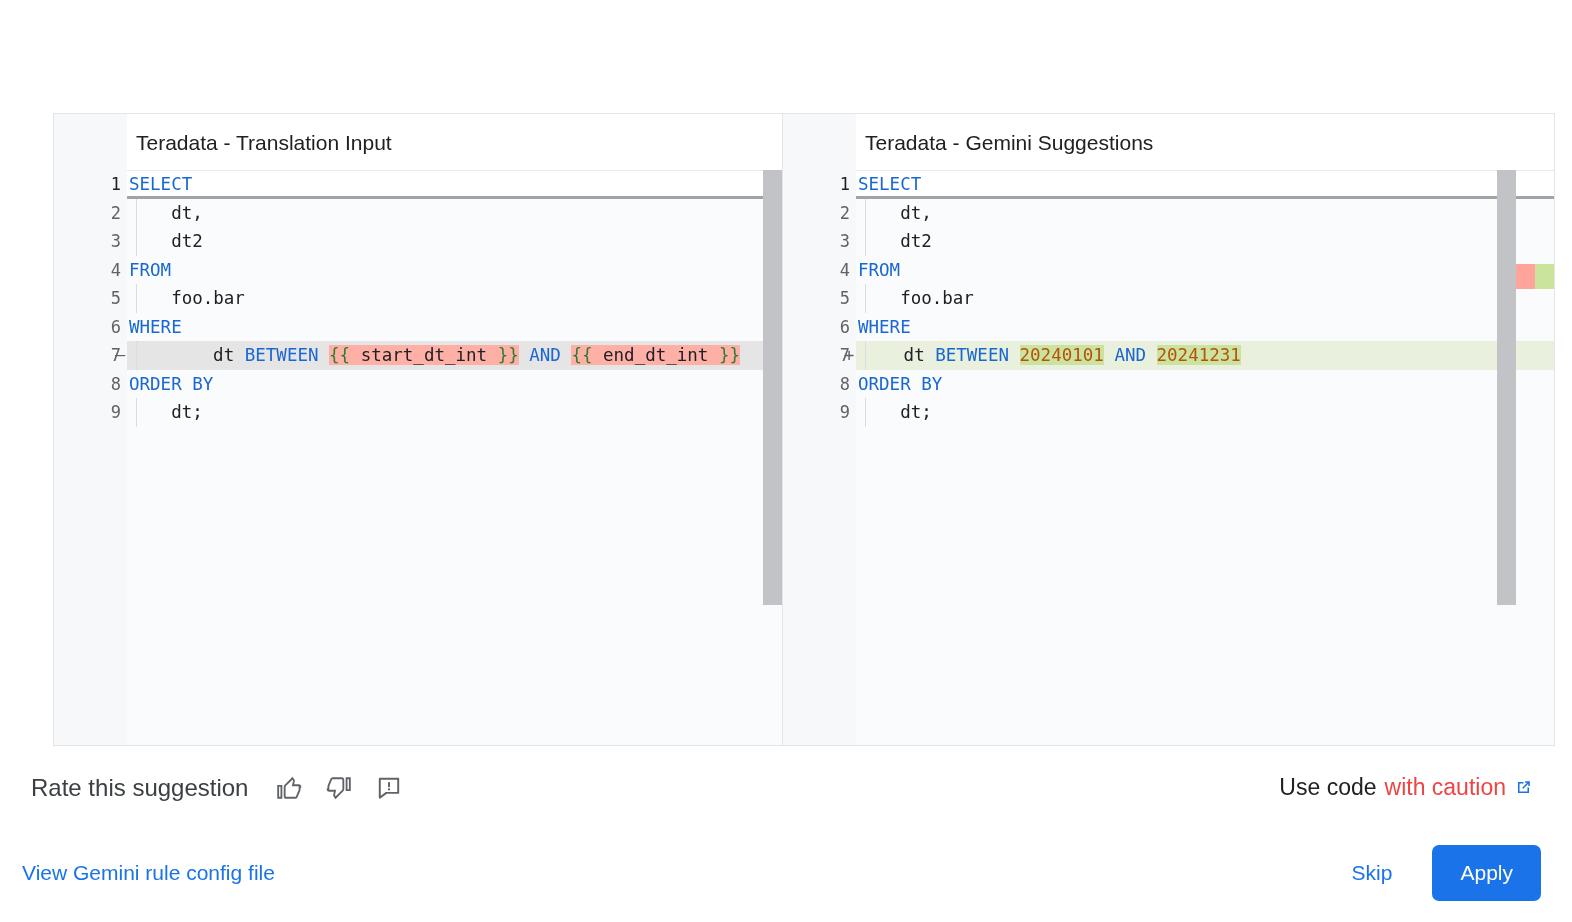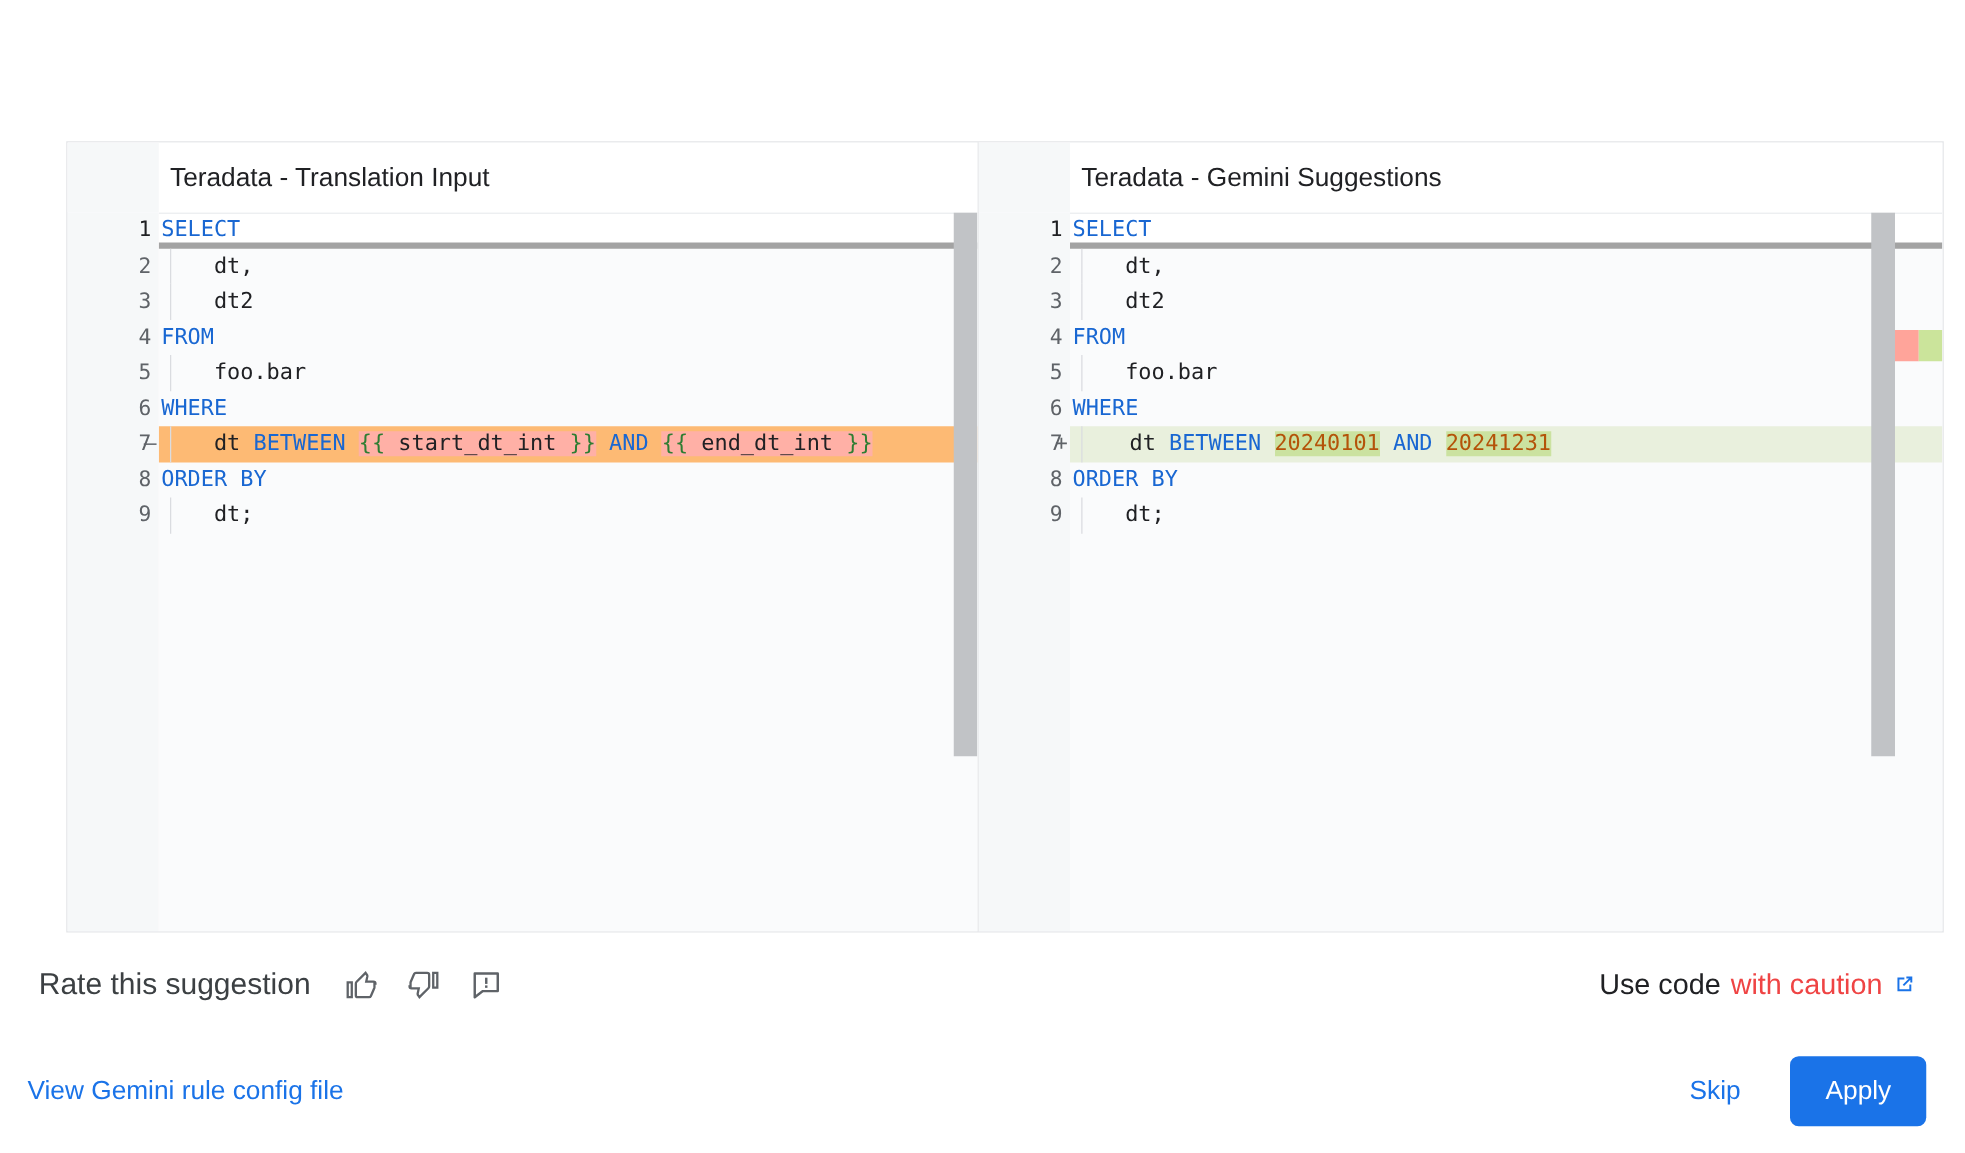--- a/index.html
+++ b/index.html
@@ -75,22 +75,22 @@
   }
   .ln .sign{position:absolute;right:-1px;top:0;width:13px;text-align:left;color:#5f6368;}
   .ln.num-active{color:#202124;}
 
   .row{
     height:28.5px;line-height:28.5px;
     font-family:"DejaVu Sans Mono", monospace;font-size:17.5px;
     white-space:pre;position:relative;color:#202124;
     padding-left:2px;box-sizing:border-box;
   }
-  .row.active{background:#ffffff;border-top:1px solid #e8eaed;border-bottom:5px solid #a3a3a3;height:28.5px;line-height:26.5px;}
-  .row.del{background:#fdba74;}
+  .row.active{background:#ffffff;border-top:1px solid #e8eaed;border-bottom:3px solid #a3a3a3;height:28.5px;line-height:26.5px;}
+  .row.del{background:#e5e5e5;text-align:center;}
   .row.add{background:#e9f0dd;padding-left:16px;}
   .kw{color:#1967d2;}
   .num{color:#b45309;}
   .brace{color:#2e7d32;}
   .hl-del{background:#ffb0a6;}
   .hl-add{background:#cbe2a0;}
   .indent{
     position:absolute;left:9px;top:0;bottom:0;width:1px;background:#dadce0;
   }
 

